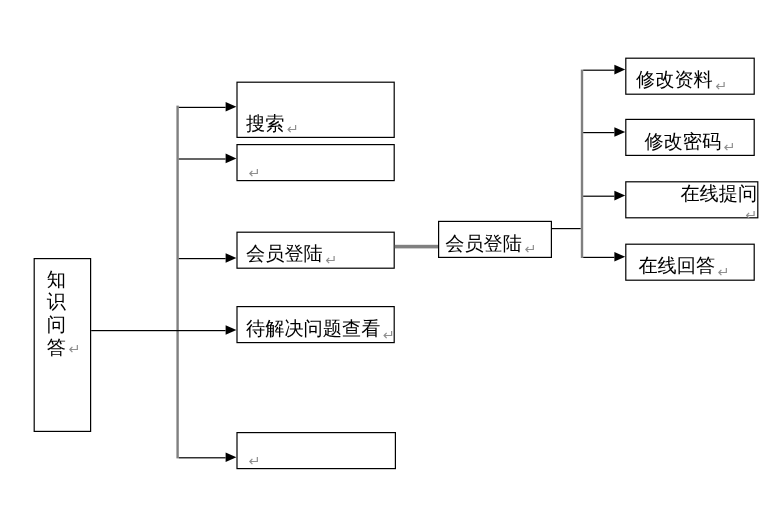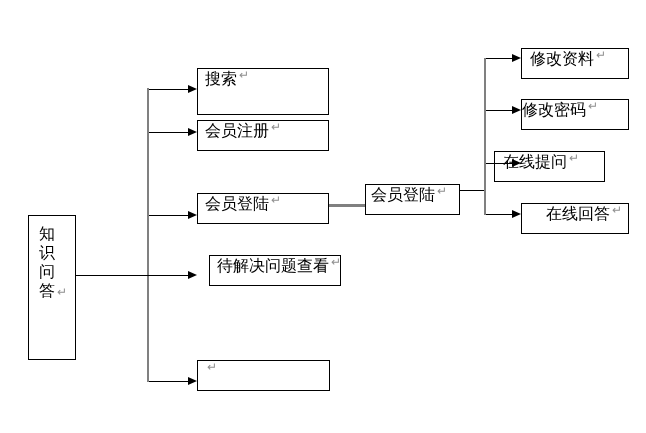--- a/index.html
+++ b/index.html
@@ -14,21 +14,21 @@
     background: #ffffff;
     font-family: "Liberation Sans", sans-serif;
     overflow: hidden;
   }
   .box {
     position: absolute;
     box-sizing: border-box;
     border: 1px solid #000000;
     background: #ffffff;
     display: flex;
-    align-items: flex-start;
+    align-items: flex-end;
     font-size: 16px;
     color: #000000;
     padding-left: 7px;
     white-space: nowrap;
   }
   .label { white-space: nowrap; }
   .mark {
     color: #8f8f8f;
     font-size: 12px;
     margin-left: 2px;
@@ -88,59 +88,58 @@
       </div>
     </div>
   </div>
 
   <div class="box" style="left:197px; top:68px; width:132px; height:47px;">
     <span class="label">搜索</span>
     <span class="mark">↵</span>
   </div>
 
   <div class="box" style="left:197px; top:120px; width:132px; height:31px;">
-    <span class="label">会员注册</span>
     <span class="mark">↵</span>
   </div>
 
   <div class="box" style="left:197px; top:193px; width:132px; height:31px;">
     <span class="label">会员登陆</span>
     <span class="mark">↵</span>
   </div>
 
-  <div class="box" style="left:197px; top:255px; width:132px; height:31px;margin-left:12px;">
+  <div class="box" style="left:197px; top:255px; width:132px; height:31px;">
     <span class="label">待解决问题查看</span>
     <span class="mark">↵</span>
   </div>
 
   <div class="box" style="left:197px; top:360px; width:133px; height:31px;">
     <span class="mark">↵</span>
   </div>
 
   <div class="box" style="left:365px; top:184px; width:95px; height:31px; padding-left:5px;">
     <span class="label">会员登陆</span>
     <span class="mark">↵</span>
   </div>
 
   <div class="box" style="left:521px; top:48px; width:108px; height:31px; padding-left:8px;">
     <span class="label">修改资料</span>
     <span class="mark">↵</span>
   </div>
 
-  <div class="box" style="left:521px; top:99px; width:108px; height:31px; padding-left:0;">
+  <div class="box" style="left:521px; top:99px; width:108px; height:31px; padding-left:15px;">
     <span class="label">修改密码</span>
     <span class="mark">↵</span>
   </div>
 
-  <div class="box" style="left:494px; top:151px; width:111px; height:31px; padding-left:8px;">
+  <div class="box" style="left:521px; top:151px; width:111px; height:31px; padding-left:8px;flex-direction:column;">
     <span class="label">在线提问</span>
     <span class="mark">↵</span>
   </div>
 
-  <div class="box" style="left:521px; top:203px; width:108px; height:31px; padding-left:24px;">
+  <div class="box" style="left:521px; top:203px; width:108px; height:31px; padding-left:10px;">
     <span class="label">在线回答</span>
     <span class="mark">↵</span>
   </div>
 
   <div class="vtrunk" style="left:147px; top:88px; height:294px;"></div>
 
   <div class="hline" style="left:76px; top:275px; width:112px;"></div>
   <div class="arrowhead" style="left:188px; top:271px;"></div>
 
   <div class="hline" style="left:149px; top:89px; width:39px;"></div>

